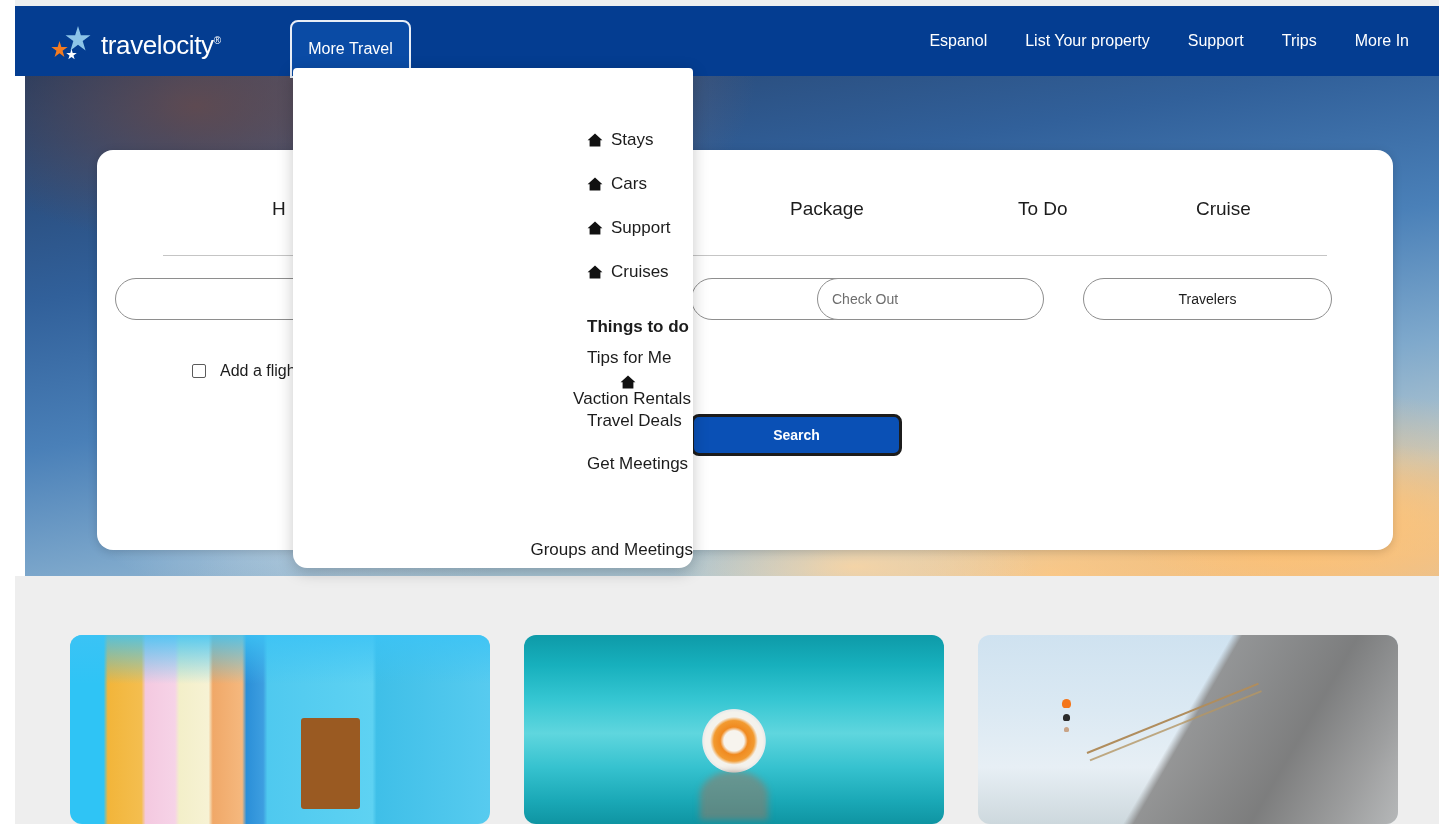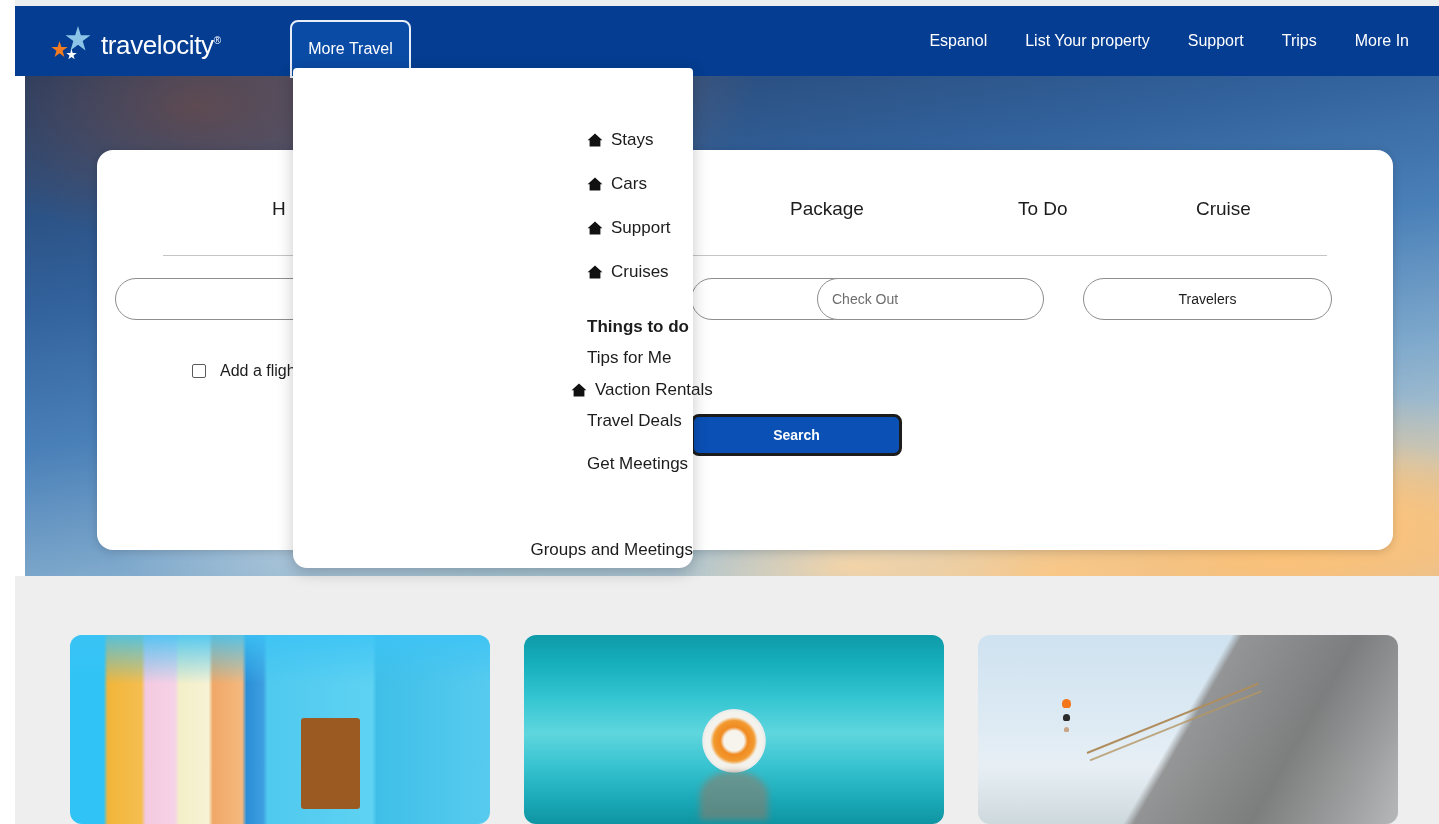--- a/index.html
+++ b/index.html
@@ -158,21 +158,21 @@
   }
   .menu-item {
     position:absolute; left:0; width:100%;
     display:flex; align-items:center; cursor:pointer;
     font-size:17px; color:#1c1c1c; white-space:nowrap;
   }
   .menu-label { }
   .house-icon { width:16px; height:14px; margin-right:8px; flex:0 0 auto; }
   .indent-std { padding-left:294px; }
   .indent-icon { padding-left:294px; }
-  .indent-vac { padding-left:278px; }
+  .indent-vac { padding-left:278px;flex-direction:column; }
 
   
   .below {
     position:absolute; left:0; top:576px; width:1439px; height:248px;
     background:#eeeeee;
   }
   .card {
     position:absolute; top:59px; width:420px; height:189px;
     border-radius:12px; overflow:hidden;
   }

